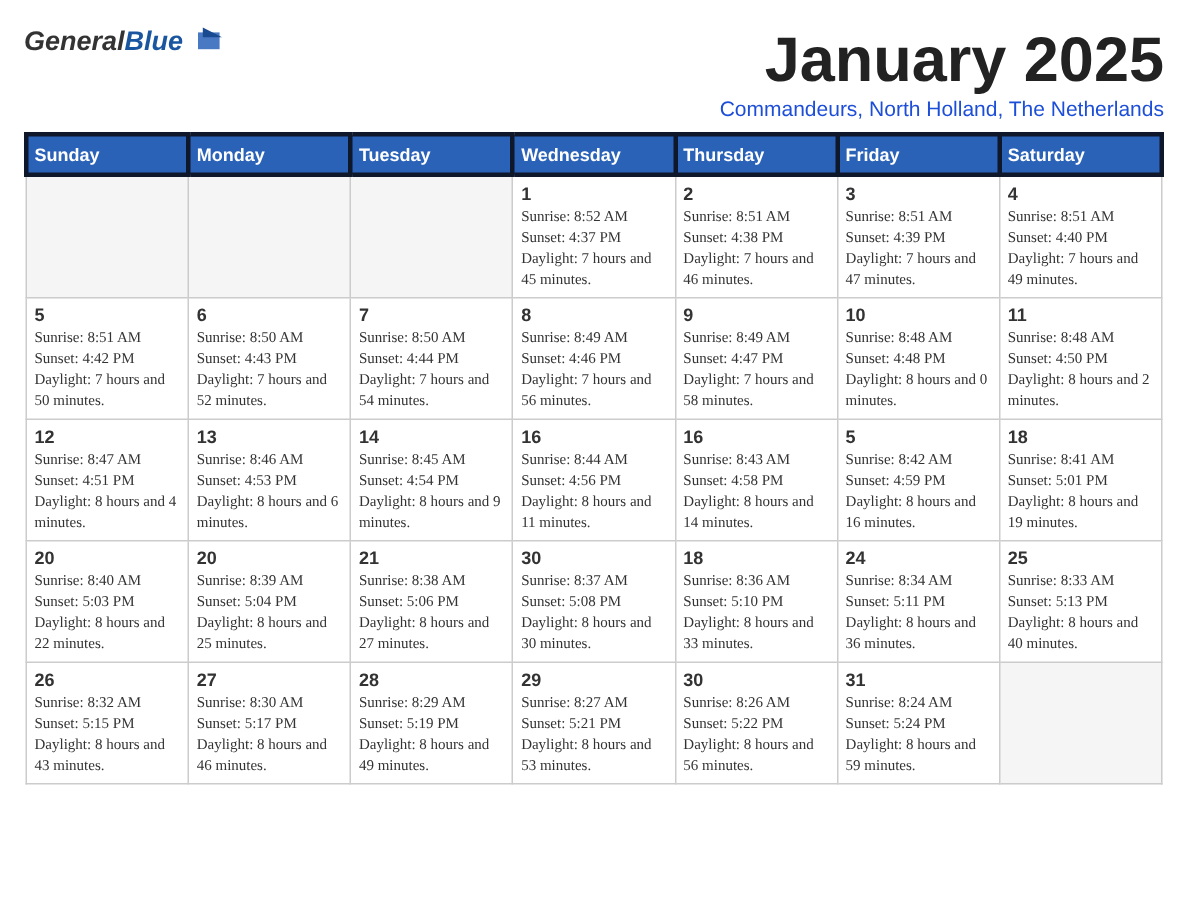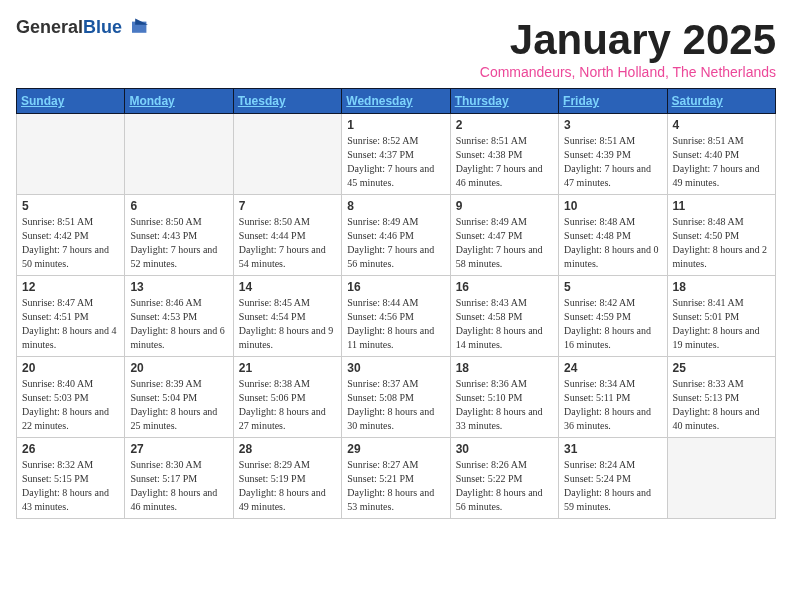--- a/index.html
+++ b/index.html
@@ -12,20 +12,21 @@
     }
     .header {
       display: flex;
       align-items: flex-start;
       justify-content: space-between;
       margin-bottom: 4px;
     }
     .logo {
       display: flex;
       align-items: center;
+      font-style: italic;
     }
     .logo-text {
       font-size: 18px;
       font-weight: bold;
       line-height: 1.1;
     }
     .logo-general { color: #333; }
     .logo-blue { color: #1a56a0; }
     .logo-icon {
       width: 24px;
@@ -35,36 +36,35 @@
     .title-block {
       text-align: right;
     }
     .month-title {
       font-size: 42px;
       font-weight: bold;
       color: #222;
     }
     .subtitle {
       font-size: 14px;
-      color: #ec4899;
+      color: #1d4ed8;
     }
     .calendar {
       width: 100%;
       border-collapse: collapse;
       margin-top: 8px;
     }
     .calendar th {
       background: #2a62b8;
-      color: #7dd3fc;
+      color: #ffffff;
       font-size: 12px;
       font-weight: bold;
       padding: 5px 4px;
       text-align: left;
-      border: 1px solid #0f172a;
-      text-decoration: underline;
+      border: 3px solid #0f172a;
     }
     .calendar td {
       border: 1px solid #ccc;
       vertical-align: top;
       padding: 4px 5px;
       width: 108px;
       min-height: 80px;
       font-size: 10px;
       color: #333;
       background: #fff;

